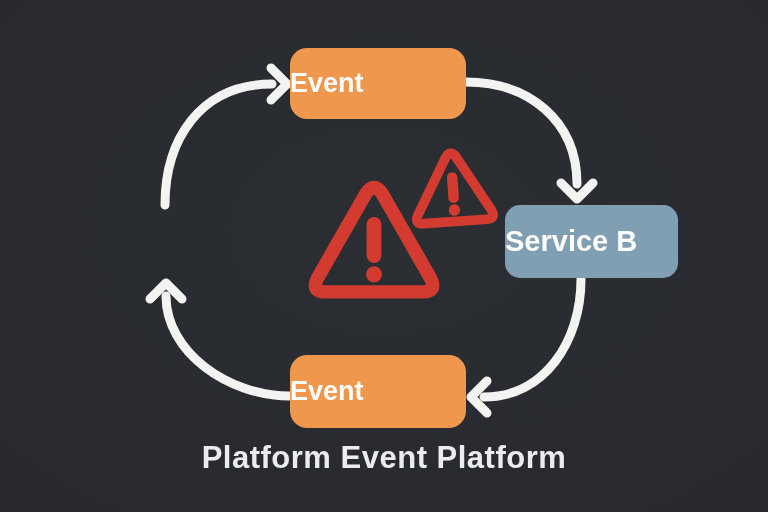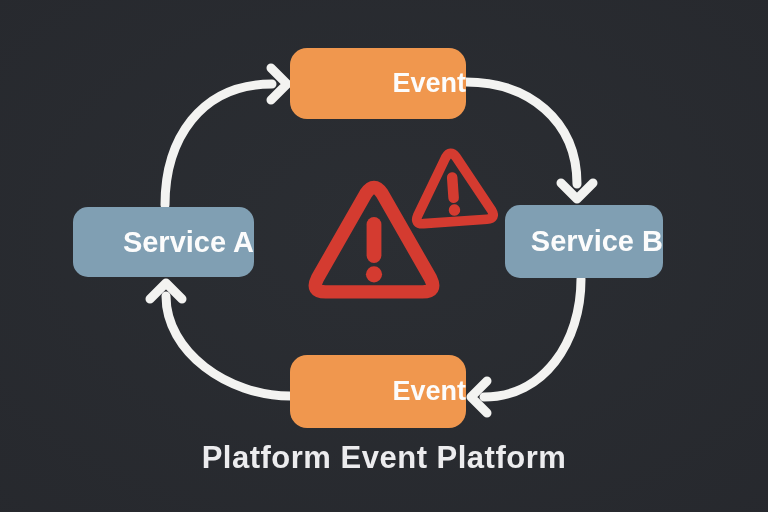--- a/index.html
+++ b/index.html
@@ -33,29 +33,29 @@
     fill: none;
     stroke: var(--arrow);
     stroke-width: 9;
     stroke-linecap: round;
     stroke-linejoin: round;
   }
   .node {
     position: absolute;
     display: flex;
     align-items: center;
-    justify-content: flex-end;
+    justify-content: flex-start;
     color: var(--node-text);
     font-weight: 700;
   }
   .node-event { background: var(--node-orange); border-radius: 17px; font-size: 27px; }
   .node-service { background: var(--node-blue); border-radius: 15px; font-size: 29px; }
   #node-event-top    { left: 290px; top: 48px;  width: 176px; height: 71px; }
   #node-service-a    { left: 73px;  top: 207px; width: 181px; height: 70px; }
-  #node-service-b    { left: 505px; top: 205px; width: 158px; height: 73px; padding-left: 18px; }
+  #node-service-b    { left: 505px; top: 205px; width: 173px; height: 73px; }
   #node-event-bottom { left: 290px; top: 355px; width: 176px; height: 73px; }
   .warn { position: absolute; }
   .warn path, .warn line {
     fill: none;
     stroke: var(--warning-red);
     stroke-linejoin: round;
     stroke-linecap: round;
   }
   .warn circle { fill: var(--warning-red); }
   #warn-large { left: 306px; top: 180px; width: 136px; height: 124px; }
@@ -92,23 +92,20 @@
     <g>
       <path d="M 290 396 C 228 396, 166 352, 166 296"></path>
       <path d="M 150 299 L 166 283 L 182 299"></path>
     </g>
   </svg>
 
   <div class="node node-event" id="node-event-top">
     <span>Event</span>
   </div>
 
-  <div class="node node-service" id="node-service-a">
-    <span>Service A</span>
-  </div>
 
   <div class="node node-service" id="node-service-b">
     <span>Service B</span>
   </div>
 
   <div class="node node-event" id="node-event-bottom">
     <span>Event</span>
   </div>
 
   <svg class="warn" id="warn-large" viewBox="0 0 100 92" aria-hidden="true">

